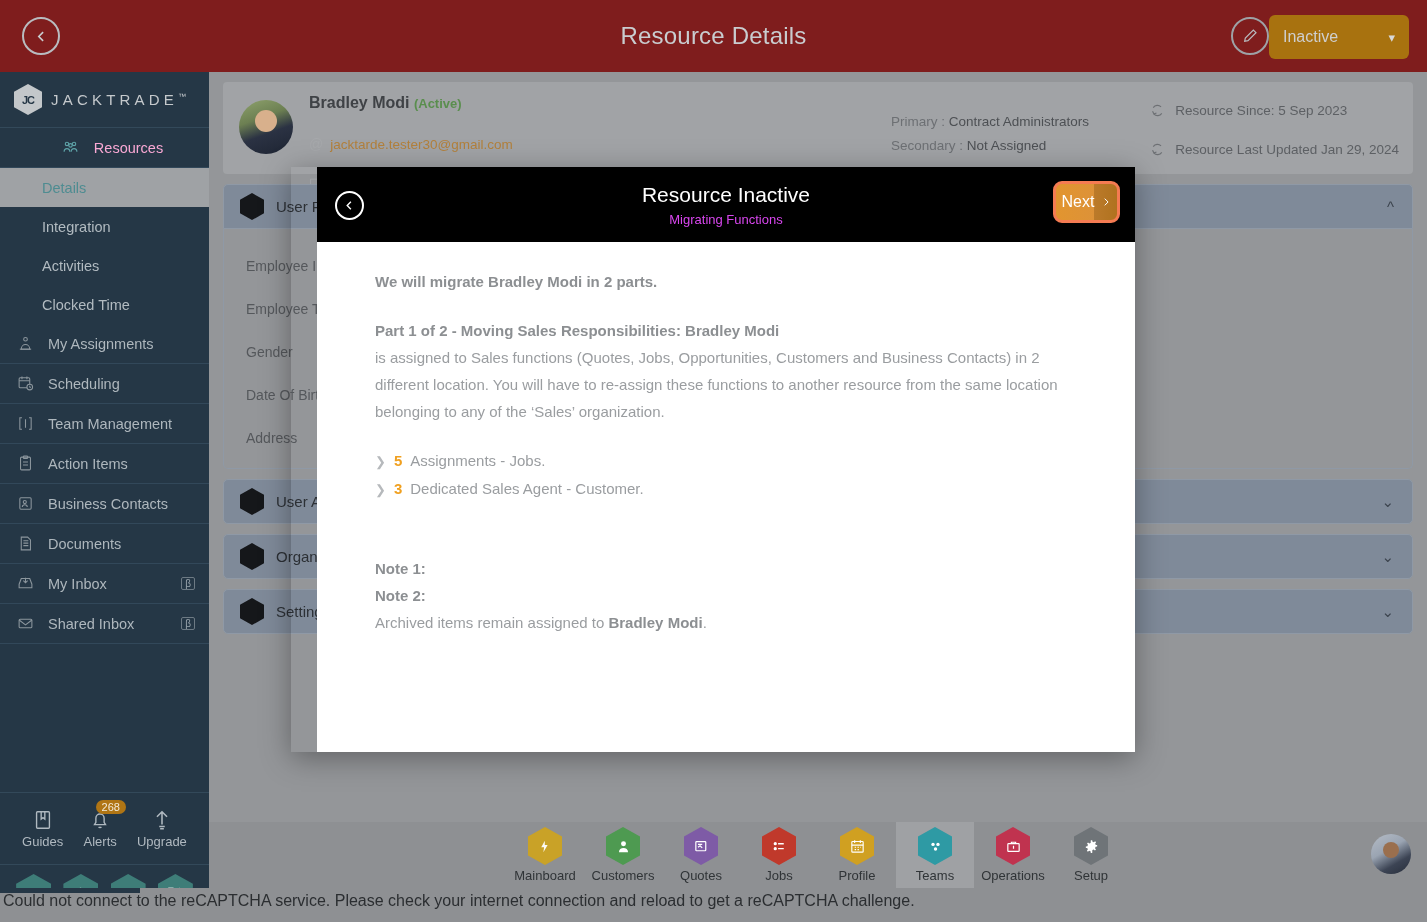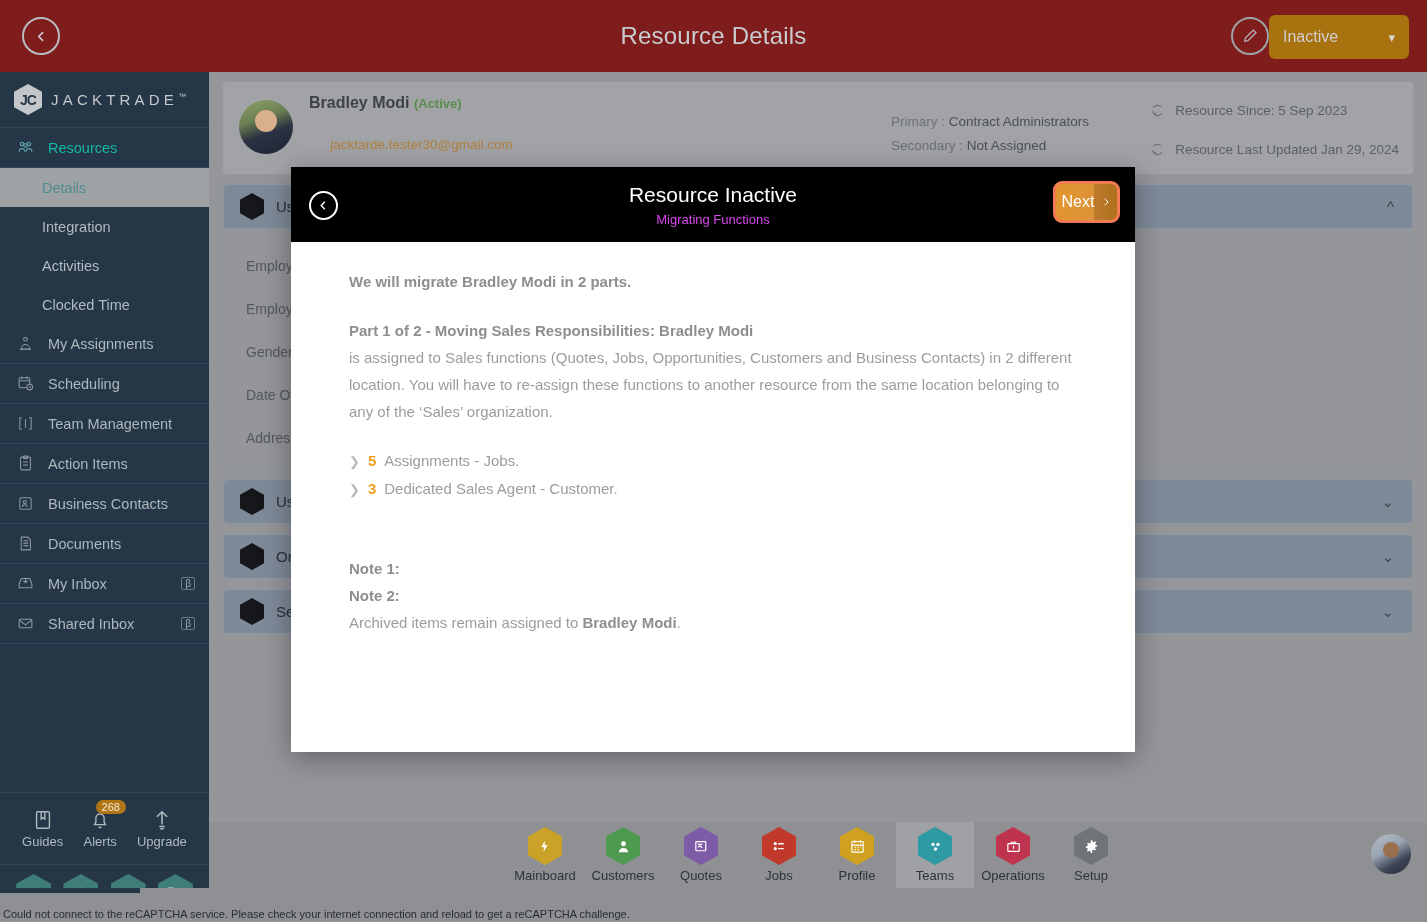--- a/index.html
+++ b/index.html
@@ -64,33 +64,33 @@
     height: 56px; display: flex; align-items: center; gap: 9px;
     padding-left: 14px;
     border-bottom: 1px solid #33495a;
   }
   .brand-hex {
     width: 28px; height: 31px; position: relative;
     background: #c3c7ca;
     clip-path: polygon(50% 0%, 100% 25%, 100% 75%, 50% 100%, 0% 75%, 0% 25%);
     display: flex; align-items: center; justify-content: center;
   }
-  .brand-hex span { font-size: 14px; font-weight: bold; color: #253746; letter-spacing: -1px; }
+  .brand-hex span { font-size: 11px; font-weight: bold; color: #253746; letter-spacing: -1px; }
   .brand-name { font-size: 15px; letter-spacing: 4.2px; color: #c5c9cc; font-weight: 500; }
   .brand-tm { font-size: 8px; color: #c5c9cc; vertical-align: super; letter-spacing: 0; }
 
   .navlist { flex: 0 0 auto; }
   .nav-item {
     height: 40px; display: flex; align-items: center;
     padding-left: 14px; gap: 12px;
     border-bottom: 1px solid #32485a;
     color: #aeb7bd; font-size: 14.5px;
     cursor: pointer; position: relative;
   }
-  .nav-item.group { color: #14b8a6; }
+  .nav-item.group { color: #f9a8d4; justify-content: center; }
   .nav-item.sub { padding-left: 42px; border-bottom: none; color: #b2bbc1; height: 39px; }
   .nav-item.sub.active { background: #9fa2a5; color: #4e8c91; }
   .nav-icon {
     width: 22px; display: flex; align-items: center; justify-content: center;
     color: #8c969d; flex: 0 0 22px;
   }
   .beta-badge {
     position: absolute; right: 14px;
     border: 1px solid #6d7a84; color: #9aa5ad;
     font-size: 10px; padding: 0px 3px; border-radius: 2px;
@@ -233,30 +233,31 @@
     position: absolute; left: 0; top: 888px;
     width: 1427px; height: 34px;
     background: #8e9093;
     z-index: 45;
   }
   .statusbar .dark-chunk {
     position: absolute; left: 0; top: 0; width: 140px; height: 5px;
     background: #253746;
   }
   .statusbar-text {
-    position: absolute; left: 3px; top: 20px;
-    font-size: 11px; color: #2b2e31;
+    position: absolute; left: 3px; top: 4px;
+    font-size: 16px; color: #2b2e31;
   }
 
   
   .modal-wrap {
     position: absolute; left: 291px; top: 167px;
     width: 844px; height: 585px;
     z-index: 60;
     box-shadow: 0 6px 28px rgba(0,0,0,.35);
+    padding-left: 26px;
   }
   .modal-head {
     height: 75px; background: #000;
     position: relative;
     display: flex; align-items: center; justify-content: center;
   }
   .modal-back {
     position: absolute; left: 18px; top: 24px;
     width: 29px; height: 29px; border-radius: 50%;
     border: 2px solid #ffffff;

